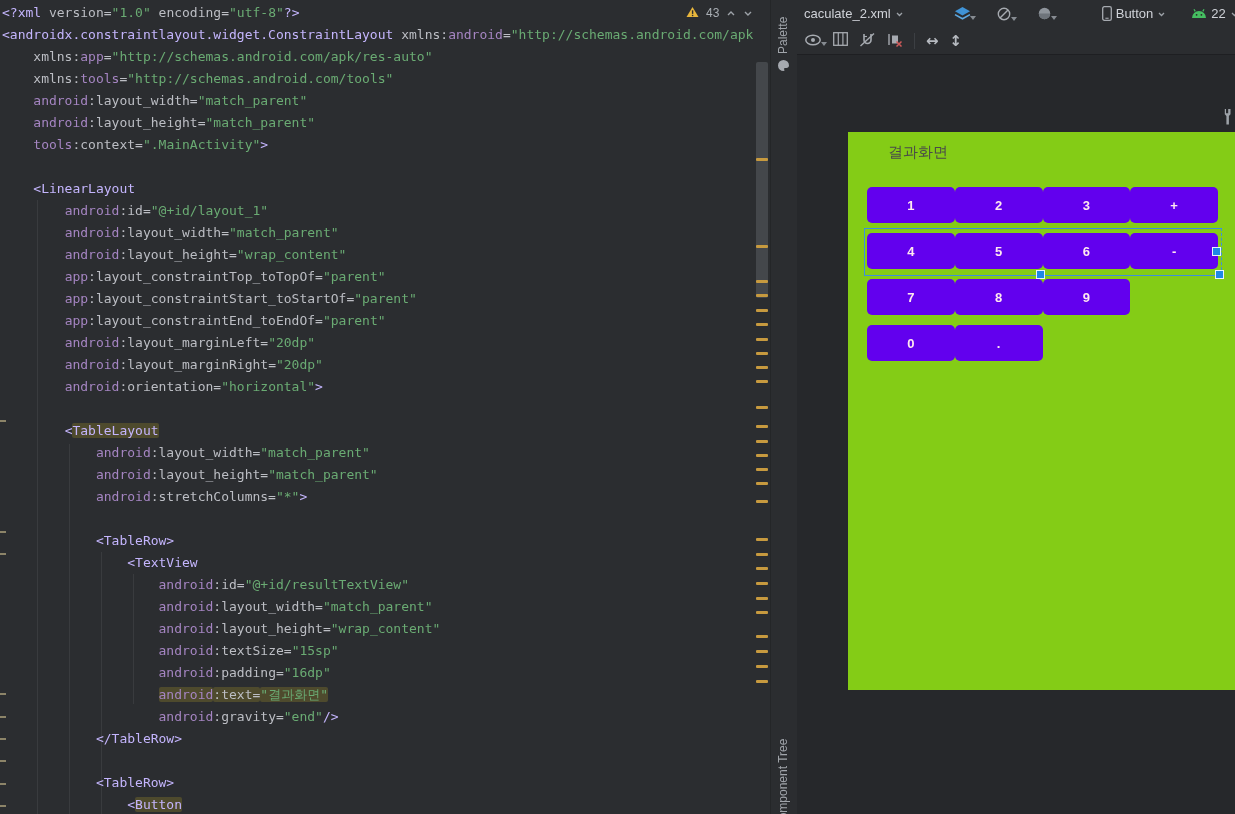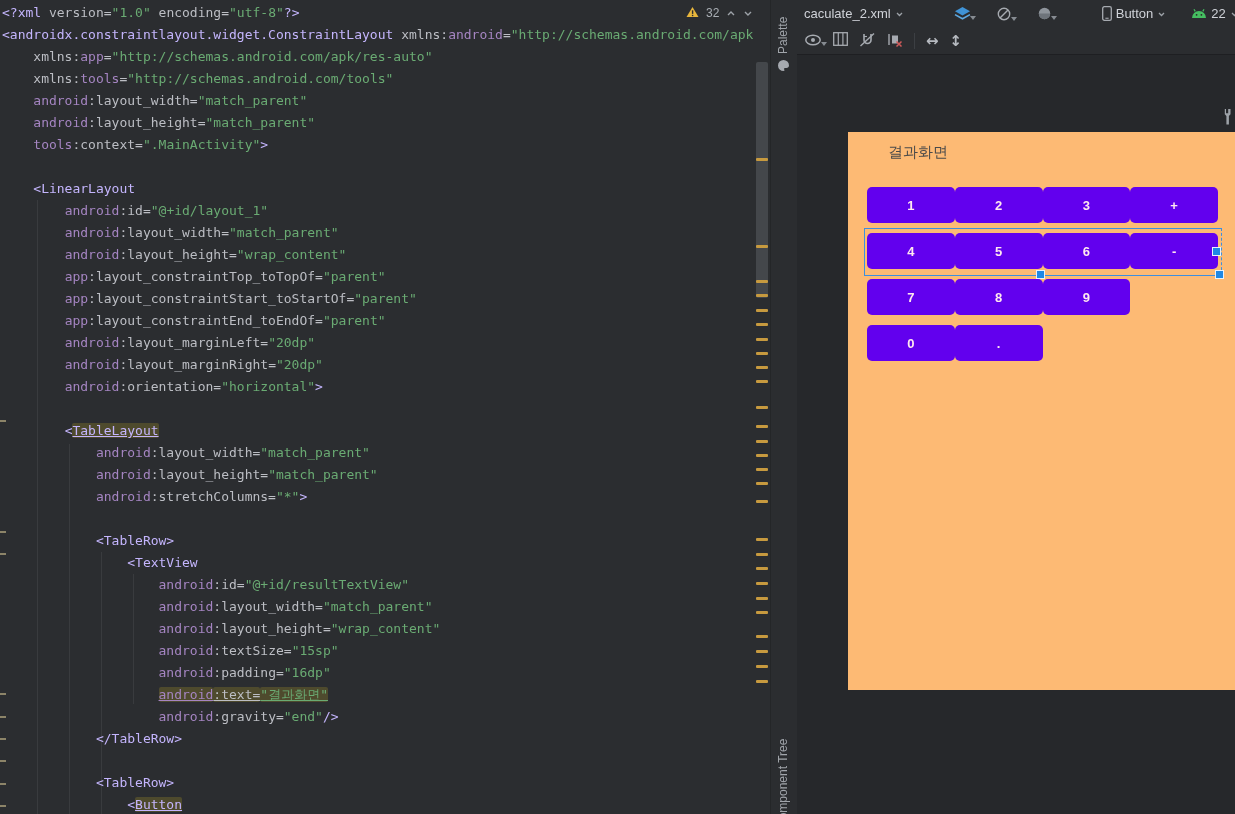--- a/index.html
+++ b/index.html
@@ -5,21 +5,21 @@
   html,body{margin:0;padding:0;background:#2B2D30;width:1235px;height:814px;overflow:hidden;
     font-family:"Liberation Sans",sans-serif;}
   .app{position:relative;width:1235px;height:814px;}
 
   
   .editor{position:absolute;left:0;top:0;width:770px;height:814px;background:#2B2D30;overflow:hidden;}
   #code{margin:0;padding:2px 0 0 2px;font-family:"DejaVu Sans Mono",monospace;font-size:13px;
     line-height:22px;white-space:pre;}
   .cl{height:22px;}
   .pl{color:#BCBEC4}.tag{color:#c4b5fd}.ns{color:#A585C2}.str{color:#6AAB73}
-  .hl{background:#4E4A2D;border-radius:2px;text-decoration:underline;}
+  .hl{background:#4E4A2D;border-radius:2px;}
   .indent-guide{position:absolute;width:1px;background:rgba(255,255,255,0.07);}
 
   
   .inspections{position:absolute;left:686px;top:4px;height:18px;display:flex;align-items:center;gap:7px;
     color:#A9AEB4;font-size:12px;}
   .insp-chev{display:flex;align-items:center;}
 
   
   .sbar{position:absolute;right:0;top:0;width:16px;height:814px;}
   .sbthumb{position:absolute;left:2px;top:62px;width:12px;height:236px;background:#44474B;border-radius:2px;}
@@ -38,21 +38,21 @@
   .dtoolbar{height:27px;display:flex;align-items:center;gap:25px;padding-left:7px;color:#CFD2D8;font-size:13px;}
   .dtoolbar.second{border-bottom:1px solid #1E1F22;gap:11px;}
   .tb-group{display:flex;align-items:center;gap:4px;cursor:default;}
   .tb-div{width:1px;height:16px;background:#3C3F43;}
   .icon-dd{position:relative;display:flex;}
   .mini-caret{position:absolute;right:-5px;bottom:-2px;width:0;height:0;
     border:3px solid transparent;border-top:4px solid #868B91;}
   .uarrow{color:#B6BAC0;font-size:15px;font-weight:bold;font-family:"DejaVu Sans",sans-serif;}
 
   .surface{position:absolute;left:0;top:55px;width:438px;height:759px;background:#26282B;overflow:hidden;}
-  .canvas{position:absolute;left:51px;top:77px;width:387px;height:558px;background:#fdba74;}
+  .canvas{position:absolute;left:51px;top:77px;width:387px;height:558px;background:#84cc16;}
   .result-label{position:absolute;left:40px;top:11px;font-size:15px;color:#4A4A4A;}
   #btnrows{position:absolute;left:19px;top:55px;width:351px;}
   .btnrow{display:flex;height:36px;margin-bottom:10px;}
   .calcbtn{width:87.75px;height:36px;border-radius:5px;color:#FFE7EF;font-size:13px;font-weight:bold;
     display:flex;align-items:center;justify-content:center;}
   
   .sel{position:absolute;left:16px;top:96px;width:357px;height:46px;
     border:1.5px solid #3D8FE0;border-right:none;}
   .sel-right{position:absolute;left:373px;top:96px;height:47px;border-left:1.5px dashed #3D8FE0;}
   .handle{position:absolute;width:7px;height:7px;background:#1E88E5;border:1px solid #E8F2FC;}
@@ -75,21 +75,21 @@
     <div class="indent-guide" style="left:133px;top:574px;height:130px"></div>
 
     <div class="inspections">
       <span>
         <svg width="13" height="12">
             <polygon points="6.5,1 12.5,11 0.5,11" fill="#E8B63C"></polygon>
             <rect x="5.9" y="4.3" width="1.4" height="3.6" fill="#2B2D30"></rect>
             <rect x="5.9" y="8.8" width="1.4" height="1.4" fill="#2B2D30"></rect>
           </svg>
       </span>
-      <span>32</span>
+      <span>43</span>
       <span class="insp-chev">
         <svg width="10" height="9">
             <polyline points="2,6 5,3 8,6" fill="none" stroke="#9DA2A8" stroke-width="1.4"></polyline>
           </svg>
       </span>
       <span class="insp-chev">
         <svg width="10" height="9">
             <polyline points="2,3 5,6 8,3" fill="none" stroke="#9DA2A8" stroke-width="1.4"></polyline>
           </svg>
       </span>

